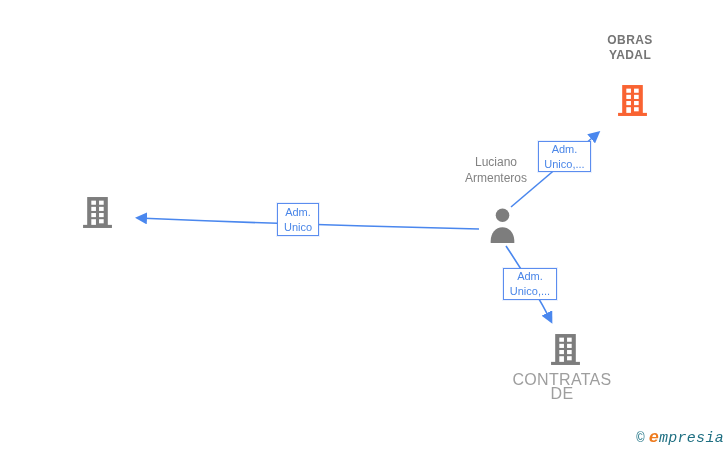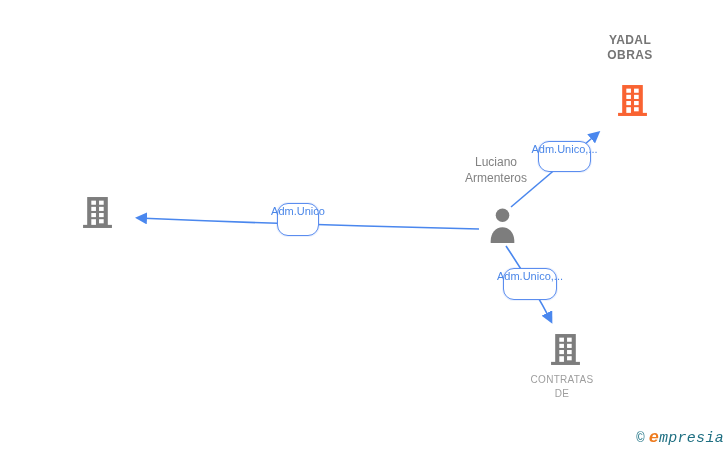--- a/index.html
+++ b/index.html
@@ -11,42 +11,42 @@
     font-family:"Liberation Sans","DejaVu Sans",sans-serif;
   }
   
   #edge-layer{position:absolute;left:0;top:0;width:728px;height:450px;z-index:1;}
   .edge-path{fill:none;stroke:#4a87ee;stroke-width:1.6px;}
   
   .edge-label{
     position:absolute;z-index:3;
     background:#ffffff;
     border:1.6px solid #5b8def;
-    border-radius:11px;
+    border-radius:0;
     color:#4a86e8;
     font-size:11px;line-height:15px;
     text-align:center;
-    display:flex;flex-direction:row;justify-content:center;
+    display:flex;flex-direction:column;justify-content:center;
     box-shadow:0 0 0 1px rgba(91,141,239,0.12);
     cursor:pointer;
   }
   .edge-label span{display:block;white-space:pre;}
   #label-to-tecnicas{left:277px;top:203px;width:40px;height:31px;}
   #label-to-obras{left:538px;top:141px;width:51px;height:29px;}
   #label-to-contratas{left:503px;top:268px;width:52px;height:30px;}
   
   .node-text{position:absolute;z-index:2;text-align:center;}
   .node-text span{display:block;white-space:pre;}
   .company-name{
     color:#757575;font-size:12px;font-weight:700;line-height:15px;letter-spacing:0.4px;
   }
   #obras-text{left:578px;top:33px;width:104px;}
   #tecnicas-text{left:45px;top:159px;width:104px;}
   #navarro-text{left:444px;top:154px;width:104px;color:#828282;font-size:12px;font-weight:400;line-height:16px;}
-  #contratas-text{left:477px;top:373px;width:170px;color:#9e9e9e;font-size:10px;font-weight:400;line-height:13.5px;letter-spacing:0.3px;}
+  #contratas-text{left:477px;top:373px;width:170px;color:#9e9e9e;font-size:16px;font-weight:400;line-height:13.5px;letter-spacing:0.3px;}
   .node-icon{position:absolute;z-index:2;cursor:pointer;}
   #obras-icon{left:616px;top:84px;color:#f96332;}
   #tecnicas-icon{left:81px;top:196px;color:#7d7d7d;}
   #contratas-icon{left:549px;top:333px;color:#7d7d7d;}
   #navarro-icon{left:486px;top:207px;color:#7d7d7d;}
   
   #watermark{
     position:absolute;right:4px;bottom:3px;z-index:4;
     font-family:Liberation Mono, monospace;
     font-size:15px;cursor:pointer;white-space:nowrap;
@@ -78,22 +78,22 @@
   <div class="edge-label" id="label-to-tecnicas">
     <span>Adm.</span>
     <span>Unico</span>
   </div>
   <div class="edge-label" id="label-to-contratas">
     <span>Adm.</span>
     <span>Unico,...</span>
   </div>
 
   <div class="node-text company-name" id="obras-text">
+    <span>OBRAS</span>
     <span>YADAL</span>
-    <span>OBRAS</span>
   </div>
   <svg class="node-icon" id="obras-icon" width="33" height="33" viewBox="0 0 32 32">
     <rect x="6" y="1" width="20" height="27.5" fill="currentColor"></rect>
     <rect x="2" y="28" width="28" height="3" fill="currentColor"></rect>
     <rect x="10" y="4.5" width="4.5" height="4" fill="#ffffff"></rect>
     <rect x="17.5" y="4.5" width="4.5" height="4" fill="#ffffff"></rect>
     <rect x="10" y="10.5" width="4.5" height="4" fill="#ffffff"></rect>
     <rect x="17.5" y="10.5" width="4.5" height="4" fill="#ffffff"></rect>
     <rect x="10" y="16.5" width="4.5" height="4" fill="#ffffff"></rect>
     <rect x="17.5" y="16.5" width="4.5" height="4" fill="#ffffff"></rect>

